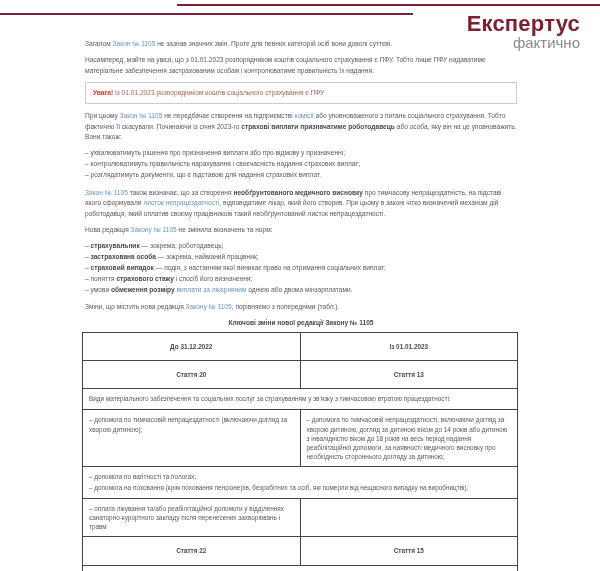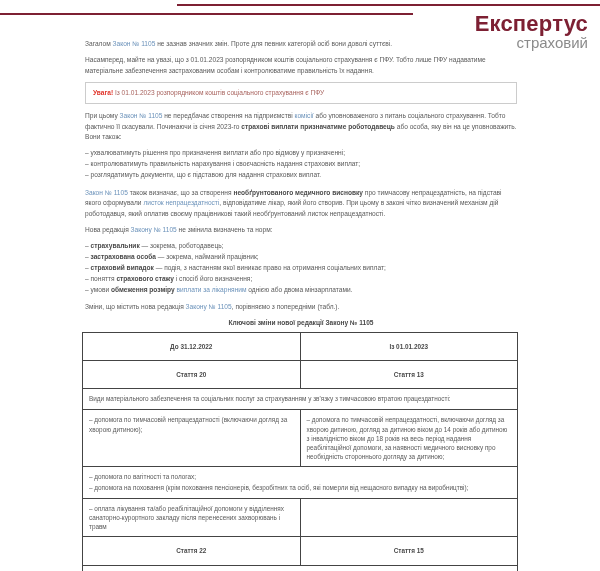--- a/index.html
+++ b/index.html
@@ -3,21 +3,21 @@
 <meta charset="utf-8">
 <style>
   html,body{margin:0;padding:0;}
   body{
     width:600px;height:571px;background:#ffffff;position:relative;overflow:hidden;
     font-family:"Liberation Sans", sans-serif;color:#5a5a5a;
   }
   .rule{position:absolute;background:#7d2033;height:2px;}
   .rule-top{top:4px;left:177px;width:423px;}
   .rule-main{top:13px;left:0;width:413px;}
-  .logo{position:absolute;top:12px;right:12px;text-align:right;line-height:1.05;}
+  .logo{position:absolute;top:12px;right:20px;text-align:right;line-height:1.05;}
   .logo-1{color:#7d2033;font-size:22px;font-weight:bold;letter-spacing:0.2px;}
   .logo-2{color:#8b8b8b;font-size:15px;margin-top:0px;}
   .content{position:absolute;top:39px;left:85px;width:432px;}
   .content p{margin:0 0 6px;font-size:6.6px;line-height:10.4px;}
   .link{color:#6b92ba;}
   .bold{font-weight:bold;color:#4a4a4a;}
   .alert{border:1px solid #cccccc;padding:5px 7px;margin:0 0 7px;font-size:6.6px;line-height:10px;color:#a8635e;}
   .alert-label{color:#e0352b;font-weight:bold;}
   .blist{margin:0 0 7px;}
   .blist .li{font-size:6.6px;line-height:10.8px;}
@@ -32,21 +32,21 @@
 </head>
 <body>
 
 <div class="page">
 
   <div class="rule rule-top"></div>
   <div class="rule rule-main"></div>
 
   <div class="logo">
     <div class="logo-1">Експертус</div>
-    <div class="logo-2">страховий</div>
+    <div class="logo-2">фактично</div>
   </div>
 
   <div class="content">
 
     <p><span>Загалом </span><span class="link">Закон № 1105</span><span> не зазнав значних змін. Проте для певних категорій осіб вони доволі суттєві.</span></p>
 
     <p><span>Насамперед, майте на увазі, що з 01.01.2023 розпорядником коштів соціального страхування є ПФУ. Тобто лише ПФУ надаватиме матеріальне забезпечення застрахованим особам і контролюватиме правильність їх надання.</span></p>
 
     <div class="alert"><span class="alert-label">Увага!</span><span class="alert-text"> Із 01.01.2023 розпорядником коштів соціального страхування є ПФУ</span></div>
 

